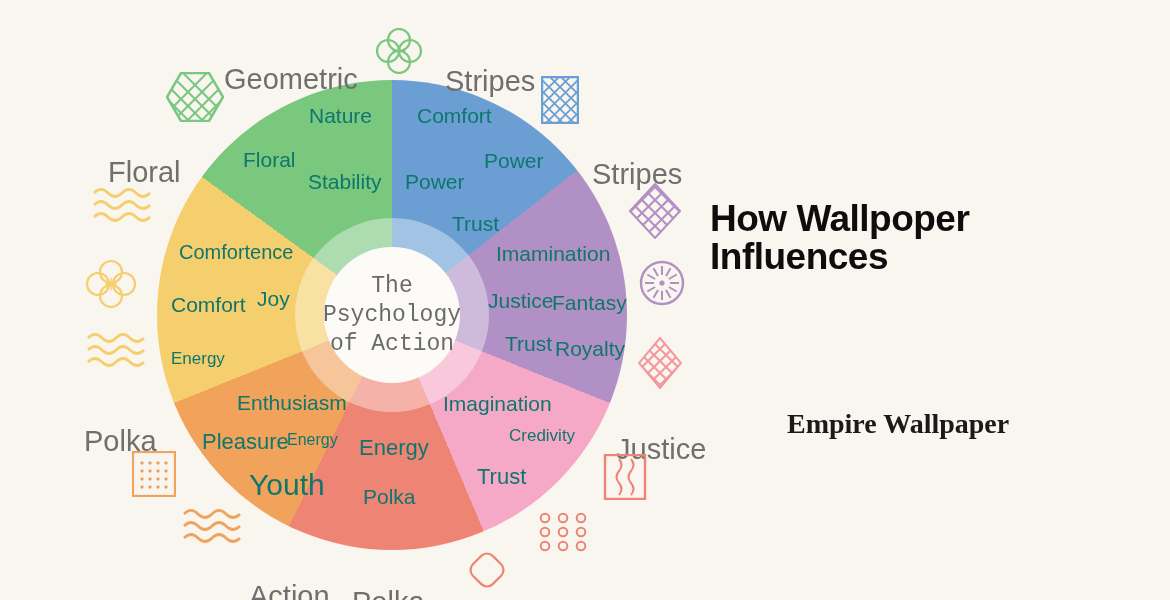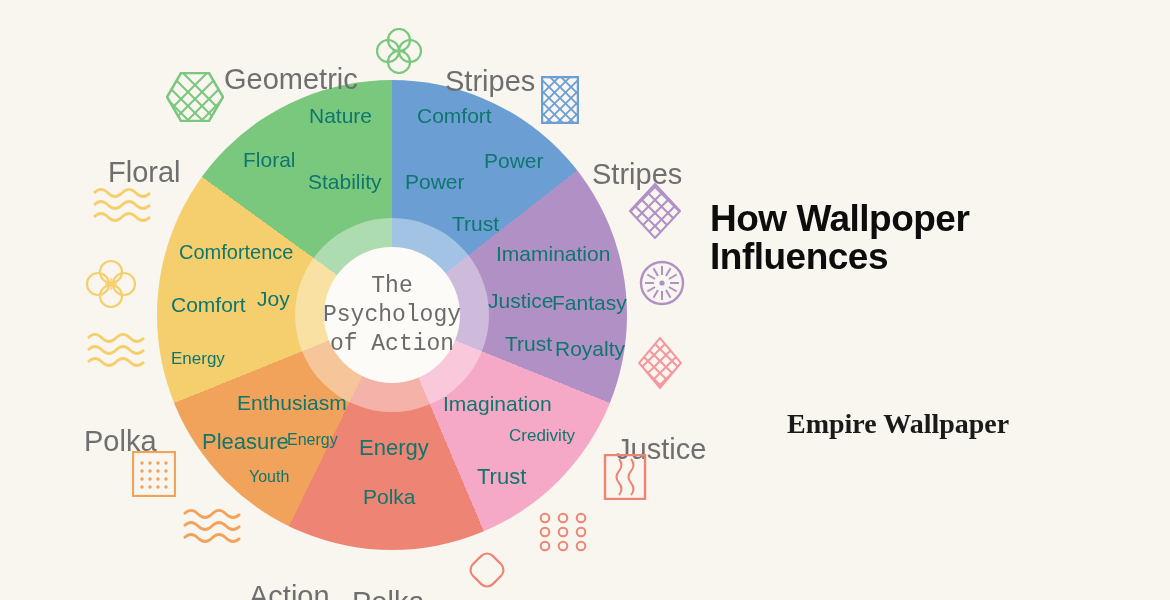--- a/index.html
+++ b/index.html
@@ -58,21 +58,21 @@
 <span class="w" style="left:443px;top:392px">Imagination</span>
 <span class="w" style="left:509px;top:426px;font-size:17px">Credivity</span>
 <span class="w" style="left:477px;top:464px;font-size:22px">Trust</span>
 
 <span class="w" style="left:359px;top:435px;font-size:22px">Energy</span>
 <span class="w" style="left:363px;top:485px">Polka</span>
 
 <span class="w" style="left:237px;top:391px">Enthusiasm</span>
 <span class="w" style="left:202px;top:429px;font-size:22px">Pleasure</span>
 <span class="w" style="left:287px;top:431px;font-size:16px">Energy</span>
-<span class="w" style="left:249px;top:468px;font-size:16px">Youth</span>
+<span class="w" style="left:249px;top:468px;font-size:30px">Youth</span>
 
 <span class="w" style="left:179px;top:241px;font-size:20px">Comfortence</span>
 <span class="w" style="left:171px;top:293px">Comfort</span>
 <span class="w" style="left:257px;top:287px">Joy</span>
 <span class="w" style="left:171px;top:349px;font-size:17px">Energy</span>
 
 <span class="lbl" style="left:224px;top:38px">Geometric</span>
 <span class="lbl" style="left:445px;top:40px">Stripes</span>
 <span class="lbl" style="left:108px;top:131px">Floral</span>
 <span class="lbl" style="left:592px;top:133px">Stripes</span>

